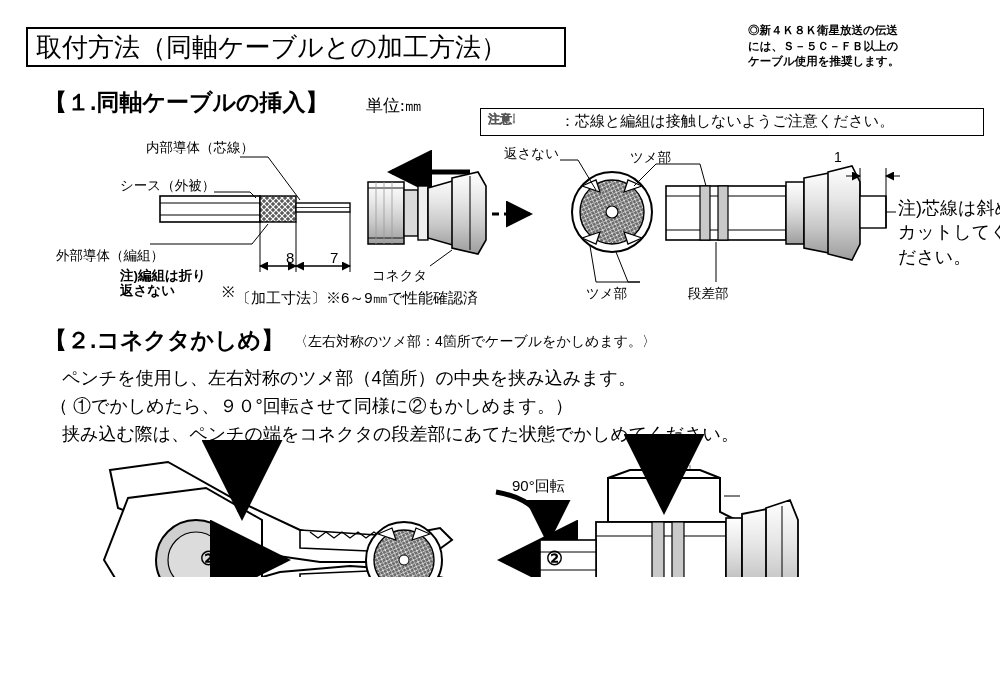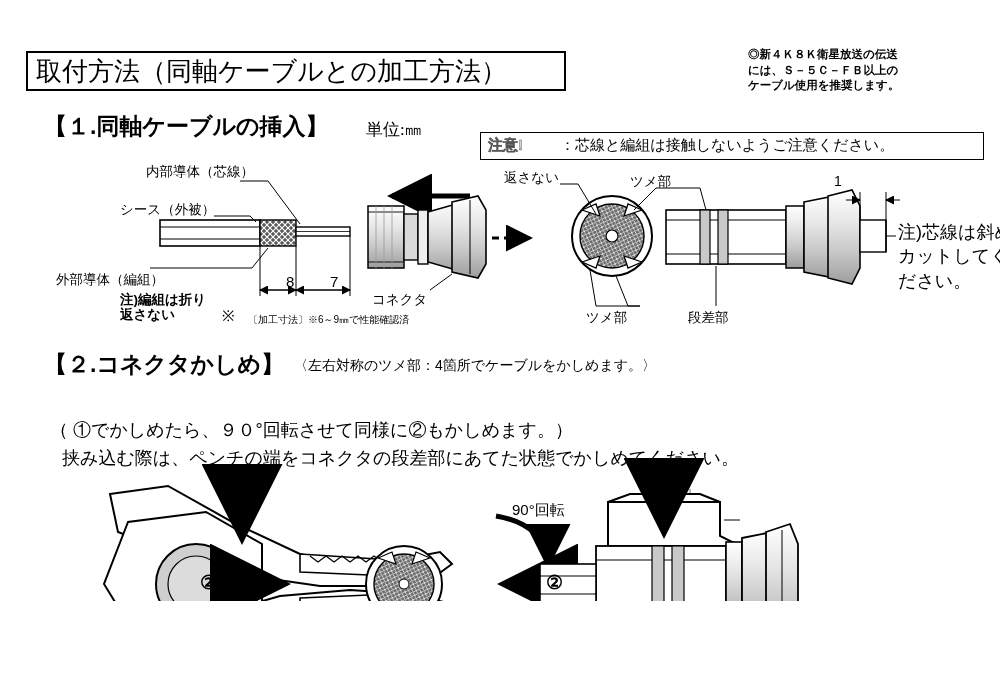--- a/index.html
+++ b/index.html
@@ -10,21 +10,20 @@
   body {
     font-family: "Liberation Sans", sans-serif;
     color: #000000;
   }
   #sheet {
     position: relative;
     width: 1000px;
     height: 577px;
     background: #ffffff;
     overflow: hidden;
-    margin-top: 24px;
   }
   .abs { position: absolute; }
   .txt { white-space: pre; line-height: 1.12; }
 
   
   .title-box {
     left: 26px; top: 27px;
     width: 540px; height: 40px;
     border: 2px solid #000;
     box-sizing: border-box;
@@ -57,38 +56,38 @@
     font-family: Liberation Serif, serif;
   }
   .caution-box {
     left: 480px; top: 108px;
     width: 504px; height: 28px;
     border: 1.5px solid #000;
     box-sizing: border-box;
   }
   .caution-mark {
     left: 488px; top: 113px;
-    font-size: 15px;
+    font-size: 12px;
     color: #d0cfcf;
     font-weight: bold;
     -webkit-text-stroke: 0.4px #555;
   }
   .caution-text {
     left: 560px; top: 113px;
     font-size: 15px;
   }
 
   
   .lbl { font-size: 13.5px; }
   .l-inner { left: 146px; top: 140px; }
   .l-sheath { left: 120px; top: 178px; }
   .l-outer { left: 56px; top: 248px; }
   .l-note-ami { left: 120px; top: 268px; font-weight: bold; }
   .l-connector { left: 372px; top: 268px; }
-  .l-dim { left: 248px; top: 290px; font-size: 10px; }
+  .l-dim { left: 236px; top: 290px; font-size: 15px; }
   .l-aster { left: 222px; top: 284px; font-size: 15px; }
   .l-8 { left: 286px; top: 250px; font-size: 15px; }
   .l-7 { left: 330px; top: 250px; font-size: 15px; }
 
   
   .r-cable { left: 504px; top: 146px; }
   .r-tsume1 { left: 630px; top: 150px; }
   .r-tsume2 { left: 586px; top: 286px; }
   .r-dansa { left: 688px; top: 286px; }
   .r-1 { left: 834px; top: 150px; font-size: 14px; }
@@ -348,20 +347,21 @@
   <div class="abs txt lbl r-tsume1">ツメ部</div>
   <div class="abs txt lbl r-tsume2">ツメ部</div>
   <div class="abs txt lbl r-dansa">段差部</div>
   <div class="abs txt r-1">1</div>
   <div class="abs txt r-note">注)芯線は斜めに
 カットしてく
 ださい。</div>
 
   <div class="abs txt sec2-head">【２.コネクタかしめ】</div>
   <div class="abs txt sec2-sub">〈左右対称のツメ部：4箇所でケーブルをかしめます。〉</div>
+  <div class="abs txt sec2-l1">ペンチを使用し、左右対称のツメ部（4箇所）の中央を挟み込みます。</div>
   <div class="abs txt sec2-l2">（ ①でかしめたら、９０°回転させて同様に②もかしめます。）</div>
   <div class="abs txt sec2-l3">挟み込む際は、ペンチの端をコネクタの段差部にあてた状態でかしめてください。</div>
 
   <div class="abs txt rot1">90°回転</div>
   <div class="abs txt rot2">90°回転</div>
 
   <div class="abs txt circnum n-top1">①</div>
   <div class="abs txt circnum n-bot1">①</div>
   <div class="abs txt circnum n-top2">①</div>
   <div class="abs txt circnum n-bot2">①</div>

